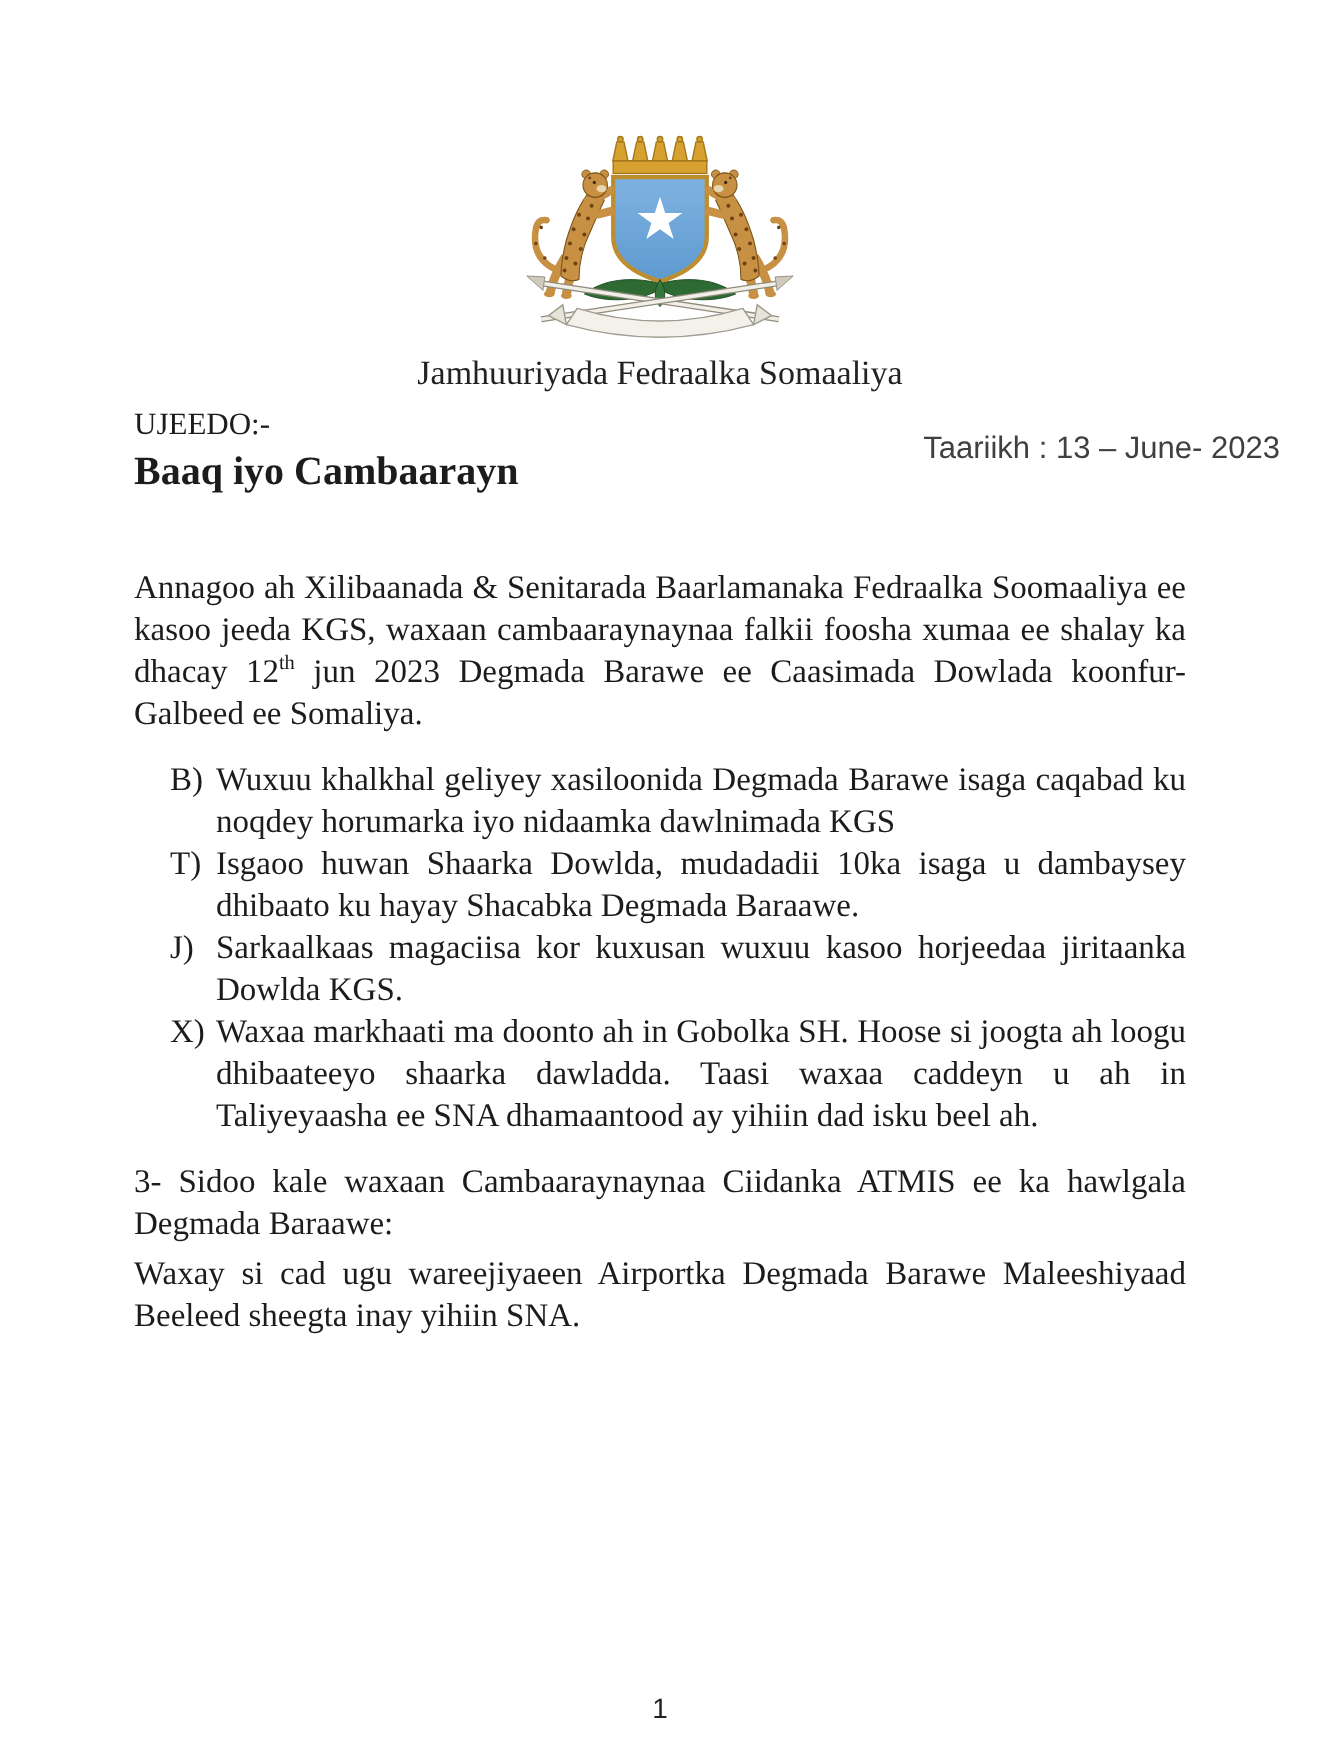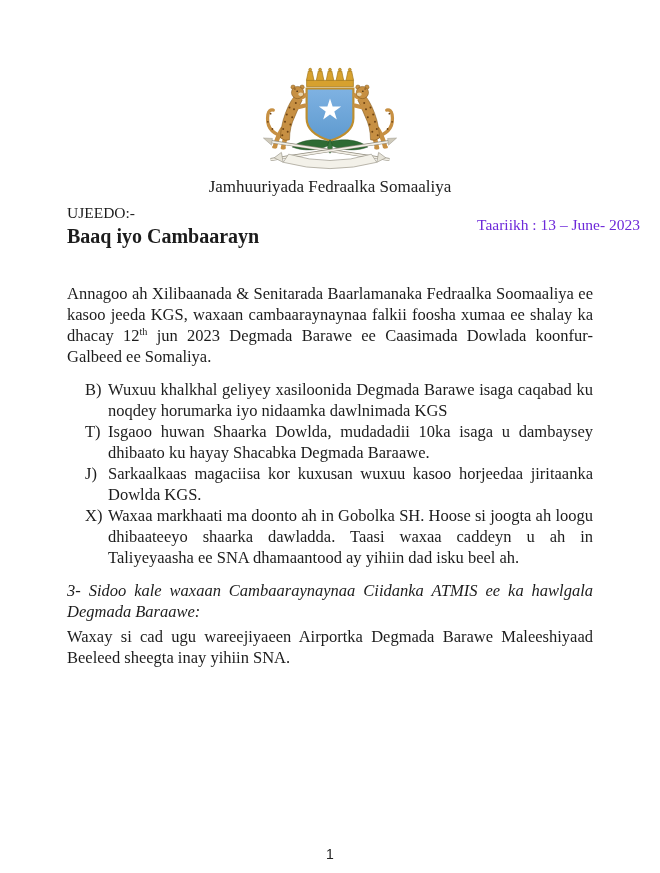--- a/index.html
+++ b/index.html
@@ -25,23 +25,23 @@
     margin: 7px 0 0 0;
     padding: 0 20px 0 67px;
     height: 56px;
   }
   .ujeedo { font-size: 15.5px; }
   .doc-title { font-size: 20px; font-weight: bold; margin: 3px 0 0 0; }
   .date-line {
     position: absolute;
     right: 20px;
     top: 12px;
-    font-family: Liberation Serif, serif;
+    font-family: Liberation Sans, sans-serif;
     font-size: 15.5px;
-    color: #6d28d9;
+    color: #404040;
   }
   .bodytext {
     margin: 23px 67px 0 67px;
     font-size: 16.5px;
     line-height: 21px;
     text-align: justify;
   }
   .bodytext p { margin: 0 0 9px 0; }
   .sup { font-size: 0.62em; vertical-align: super; line-height: 0; }
   .letter-list { margin: 12px 0 12px 18px; }
@@ -184,19 +184,19 @@
       <div class="letter-item">
         <span class="li-letter">J)</span>
         <span class="li-text">Sarkaalkaas magaciisa kor kuxusan wuxuu kasoo horjeedaa jiritaanka Dowlda KGS.</span>
       </div>
       <div class="letter-item">
         <span class="li-letter">X)</span>
         <span class="li-text">Waxaa markhaati ma doonto ah in Gobolka SH. Hoose si joogta ah loogu dhibaateeyo shaarka dawladda. Taasi waxaa caddeyn u ah in Taliyeyaasha ee SNA dhamaantood ay yihiin dad isku beel ah.</span>
       </div>
     </div>
 
-    <p style="margin-bottom:4px;font-style:italic;">3- Sidoo kale waxaan Cambaaraynaynaa Ciidanka ATMIS ee ka hawlgala Degmada Baraawe:</p>
+    <p style="margin-bottom:4px;">3- Sidoo kale waxaan Cambaaraynaynaa Ciidanka ATMIS ee ka hawlgala Degmada Baraawe:</p>
     <p style="margin-bottom:4px;">Waxay si cad ugu wareejiyaeen Airportka Degmada Barawe Maleeshiyaad Beeleed sheegta inay yihiin SNA.</p>
   </div>
 
   <div class="page-number">1</div>
 
 </div>
 
 </body></html>

